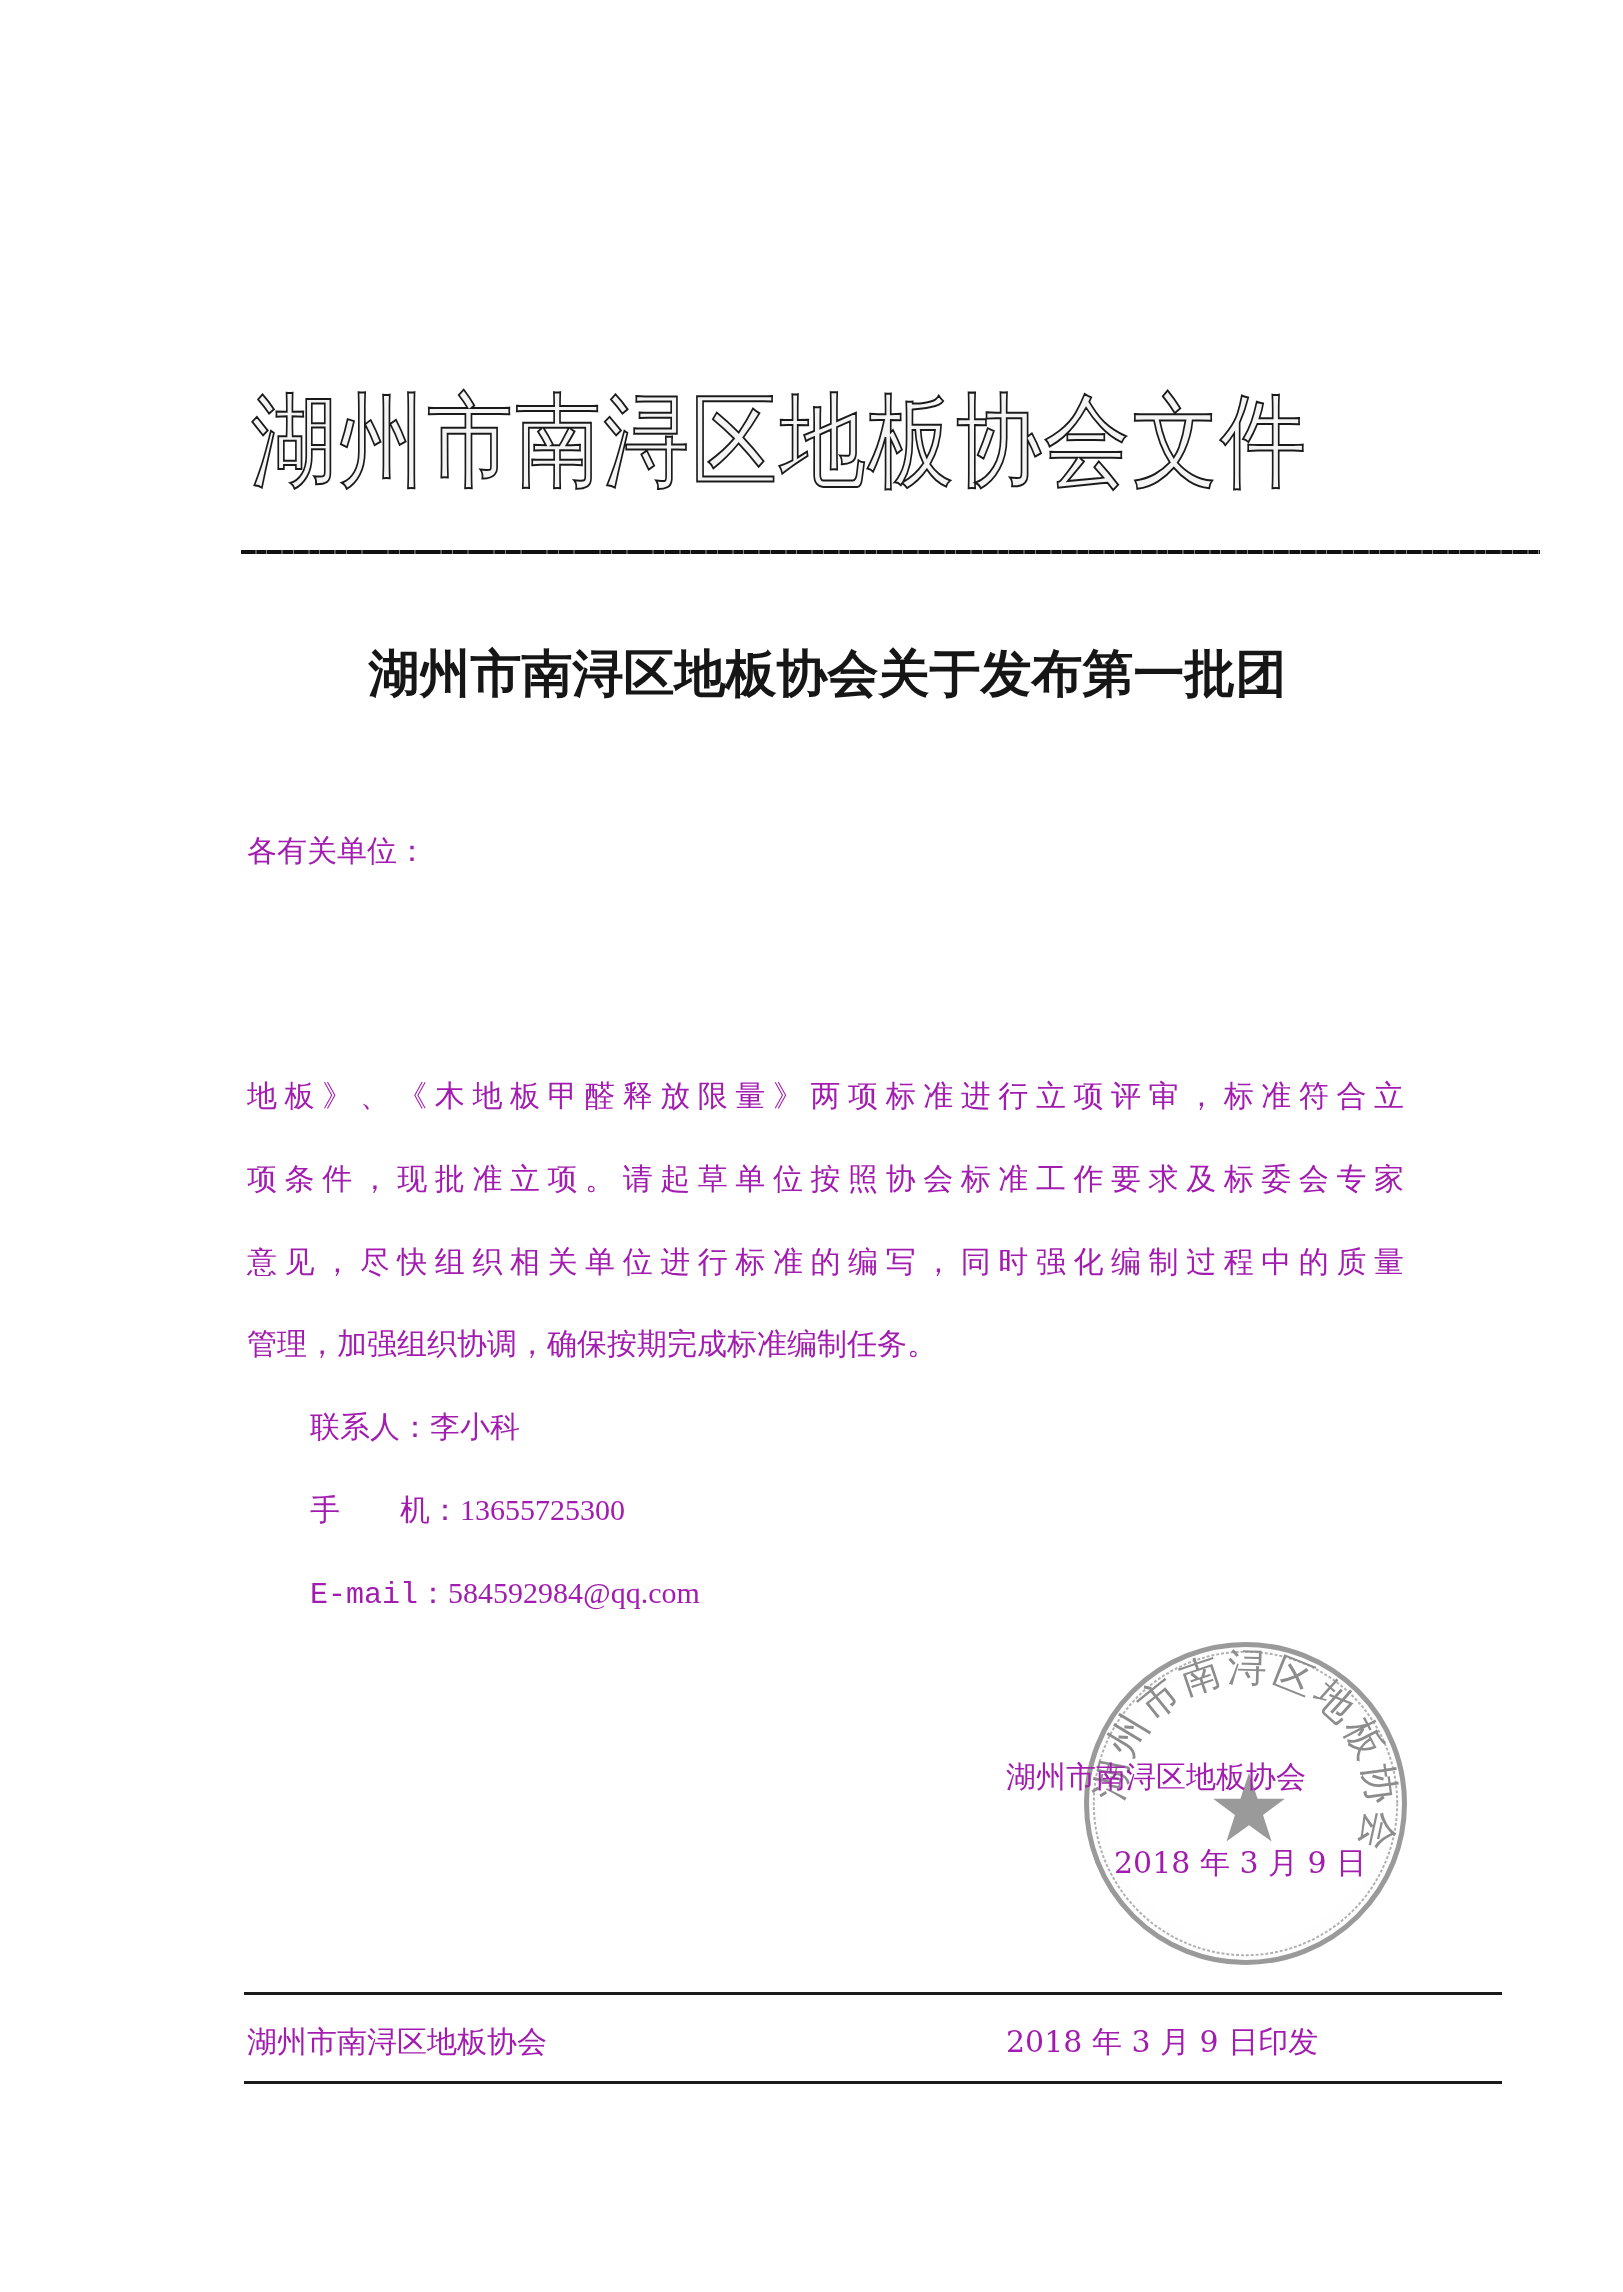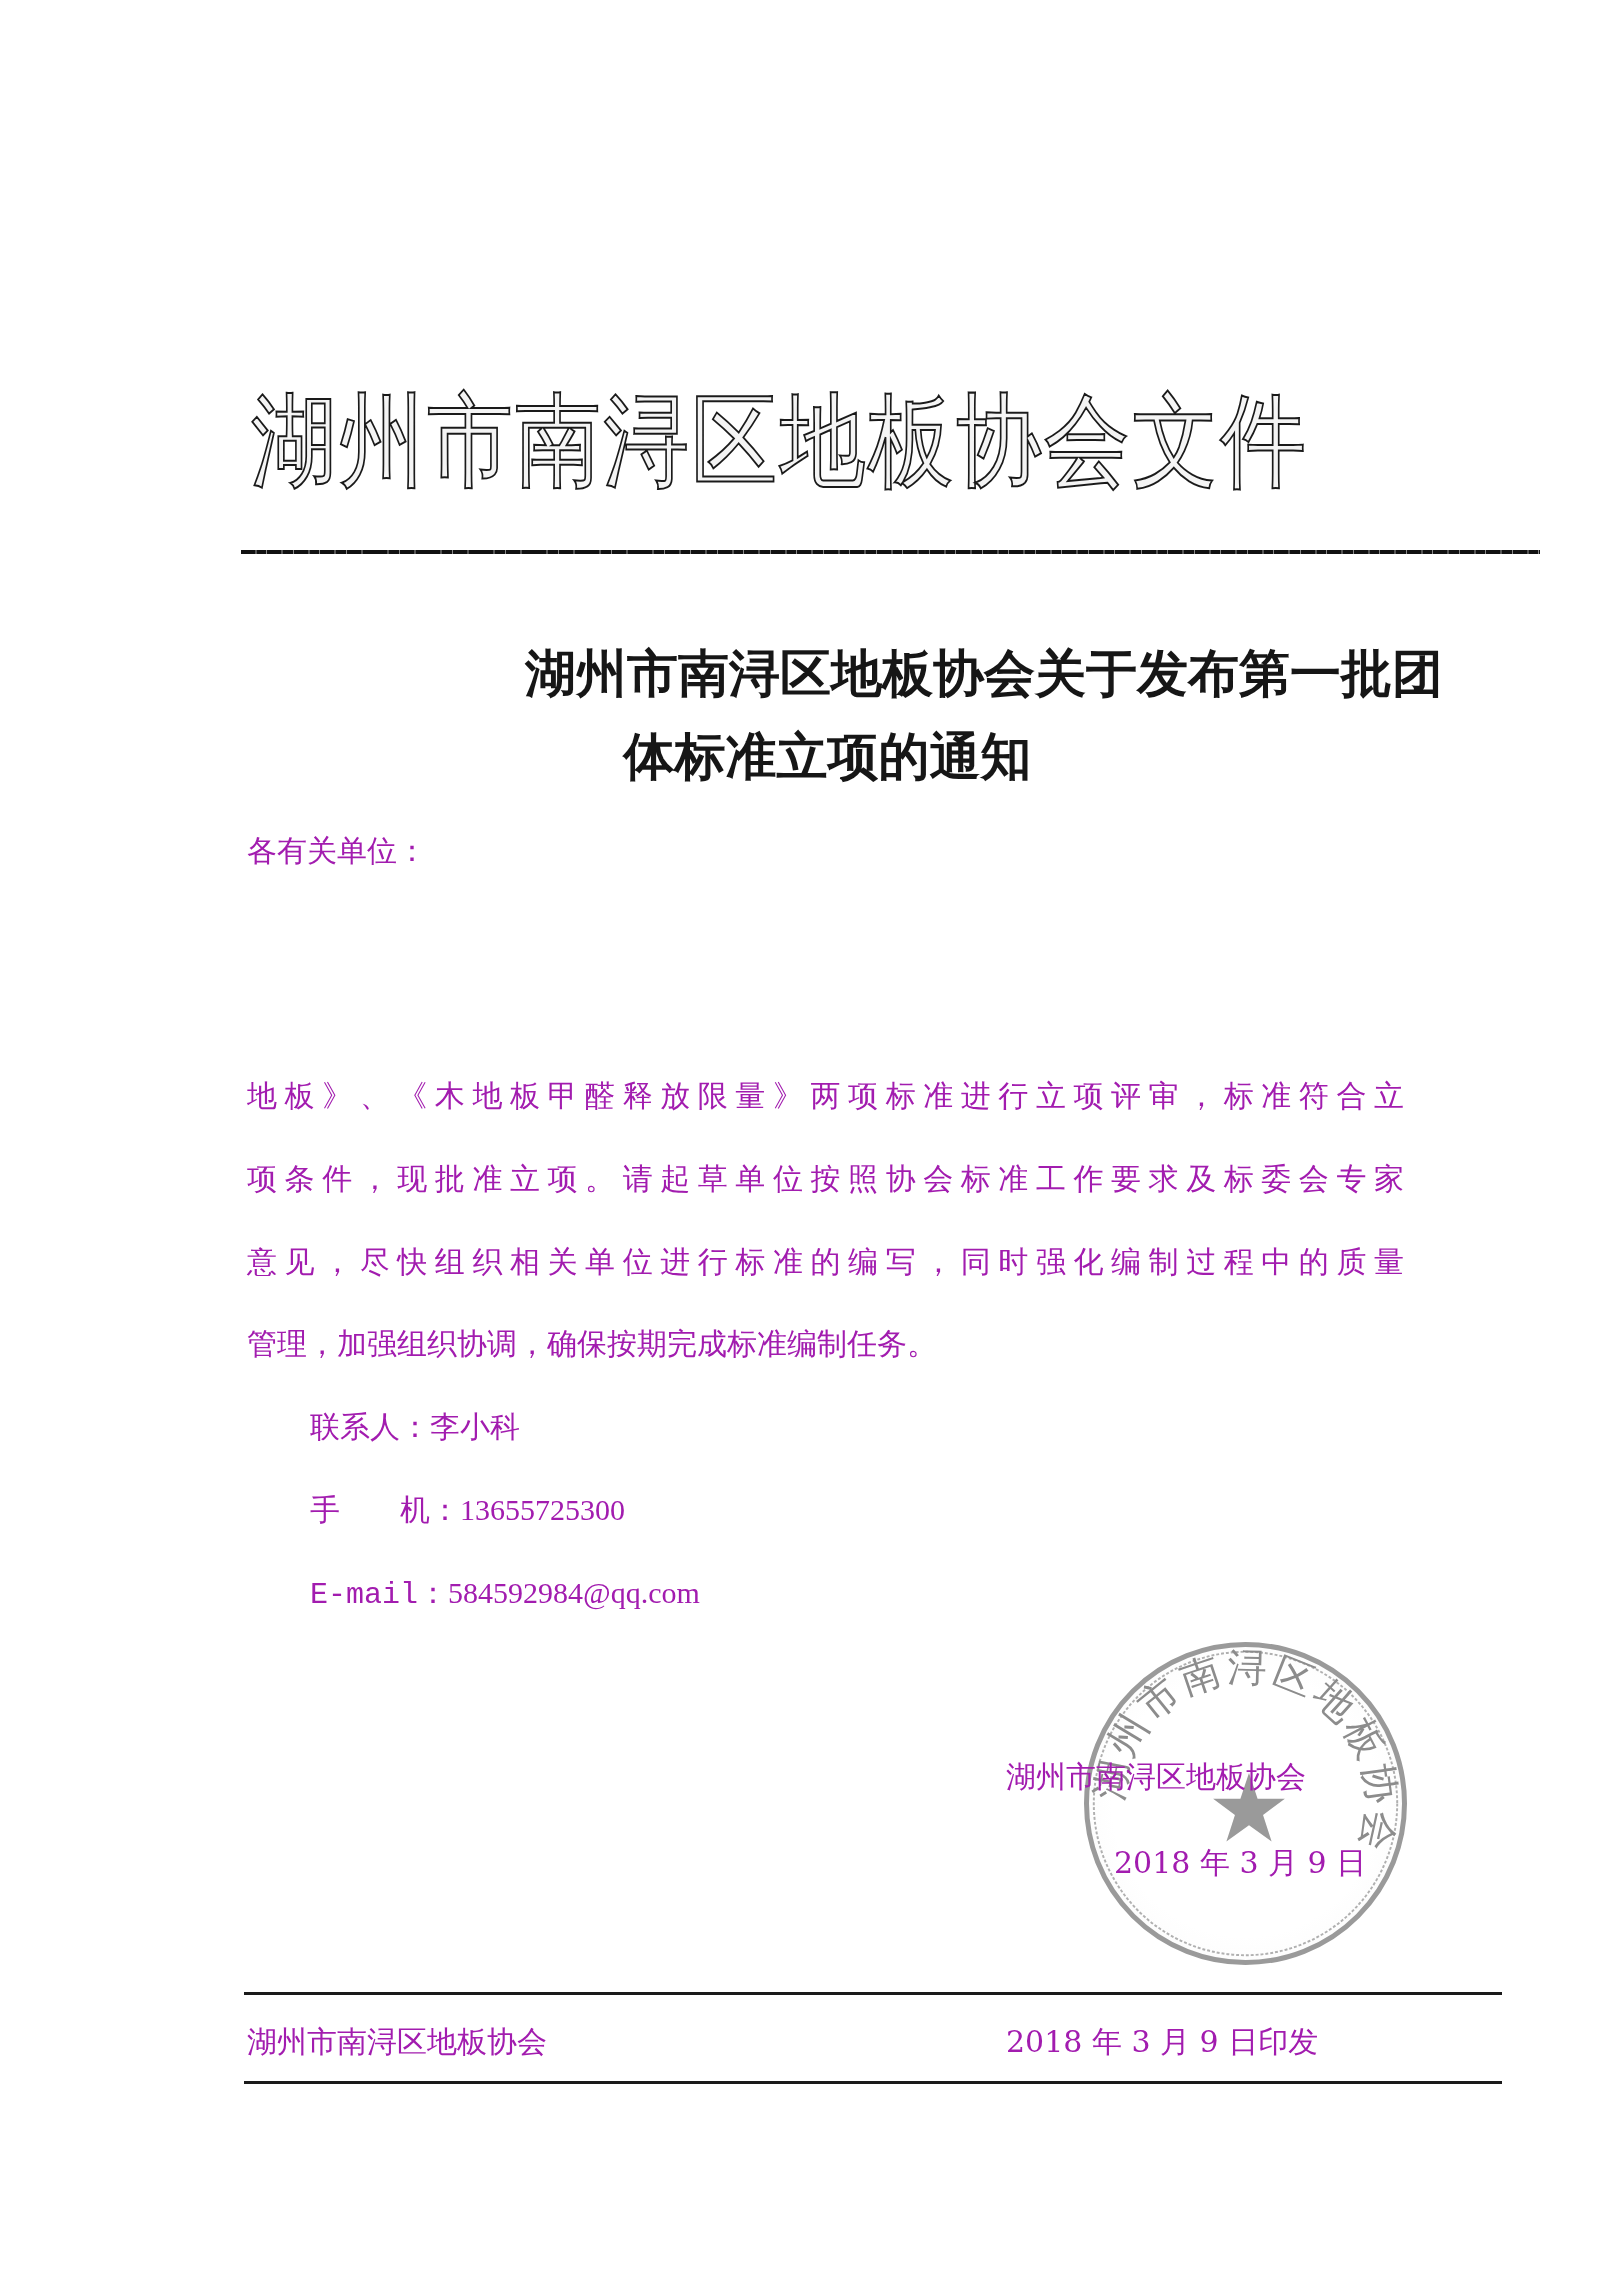--- a/index.html
+++ b/index.html
@@ -59,21 +59,21 @@
       left: 196px;
       width: 1231px;
       text-align: center;
       font-family: "DejaVu Sans", "Liberation Sans", sans-serif;
       font-weight: bold;
       font-size: 51px;
       line-height: 63px;
       color: #161616;
       white-space: nowrap;
     }
-    .title.l1 { top: 642px; text-align: right; }
+    .title.l1 { top: 642px; }
     .title.l2 { top: 725px; }
 
     .body-text {
       font-family: "DejaVu Serif", "Liberation Serif", serif;
       font-size: 30px;
       color: #a21caf;
       white-space: nowrap;
       line-height: 39px;
     }
     .salutation { left: 231px; top: 831px; }
@@ -126,21 +126,20 @@
 <body>
 
 <div class="page">
 
   <div class="abs doc-header">
     <span class="inner">湖州市南浔区地板协会文件</span>
   </div>
   <div class="abs header-rule"></div>
 
   <div class="abs title l1">湖州市南浔区地板协会关于发布第一批团</div>
-  <div class="abs title l2">体标准立项的通知</div>
 
   <div class="abs body-text salutation">各有关单位：</div>
 
   <div class="abs body-text para-line" style="top:1076px;">地板》、《木地板甲醛释放限量》两项标准进行立项评审，标准符合立</div>
   <div class="abs body-text para-line" style="top:1159px;">项条件，现批准立项。请起草单位按照协会标准工作要求及标委会专家</div>
   <div class="abs body-text para-line" style="top:1242px;">意见，尽快组织相关单位进行标准的编写，同时强化编制过程中的质量</div>
   <div class="abs body-text para-line last" style="top:1324px;">管理，加强组织协调，确保按期完成标准编制任务。</div>
 
   <div class="abs body-text contact" style="top:1407px;">
     <span>联系人：</span><span>李小科</span>

